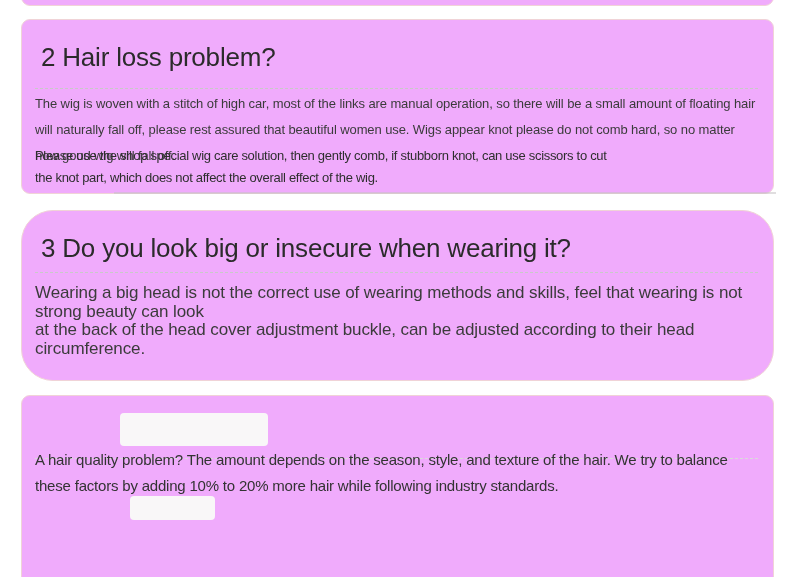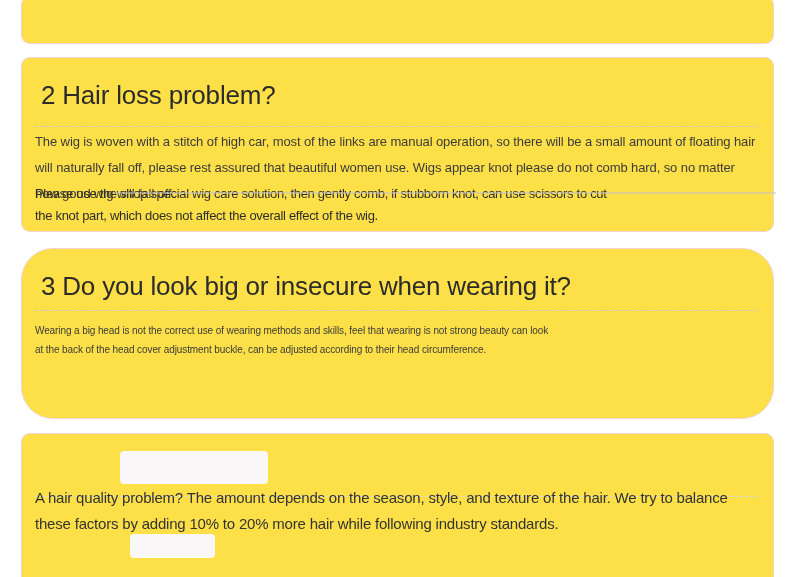--- a/index.html
+++ b/index.html
@@ -16,25 +16,24 @@
     --card-border: #f0d3d7;
     --heading-color: #2b2b2b;
     --body-color: #3b3b3b;
     --sep-color: #c9c9c9;
   }
   .stage { position: absolute; inset: 0; }
   .card {
     position: absolute;
     left: 21px;
     width: 753px;
-    background: #fde047;
+    background: #f0abfc;
     border: 1px solid var(--card-border);
     border-radius: 9px;
     box-sizing: border-box;
-    margin-top: 38px;
   }
   #card-prev { top: -42px; height: 48px; }
   #card-hair-loss { top: 19px; height: 175px; }
   #card-fit { top: 210px; height: 171px; border-radius: 32px; }
   #card-quality { top: 395px; height: 192px; }
 
   .faq-title {
     position: absolute;
     top: 22px;
     left: 19px;
@@ -73,21 +72,21 @@
     color: #2e2e2e;
     white-space: pre-line;
     z-index: 2;
   }
   
   #card-hair-loss .dashed-sep { top: 68px; }
   #card-hair-loss .body-small { top: 71px; }
   #card-hair-loss .body-large { top: 125px; }
   
   #card-fit .dashed-sep { top: 61px; }
-  #card-fit .body-small { top: 73px; font-size: 10px; line-height: 18.5px; }
+  #card-fit .body-small { top: 73px; font-size: 17px; line-height: 18.5px; }
   
   #card-quality .dashed-sep { top: 62px; border-top-color: #dadada; }
   #card-quality .body-large {
     top: 51px;
     right: 28px;
     font-size: 15px;
     line-height: 26px;
     letter-spacing: -0.2px;
     color: #333333;
   }

